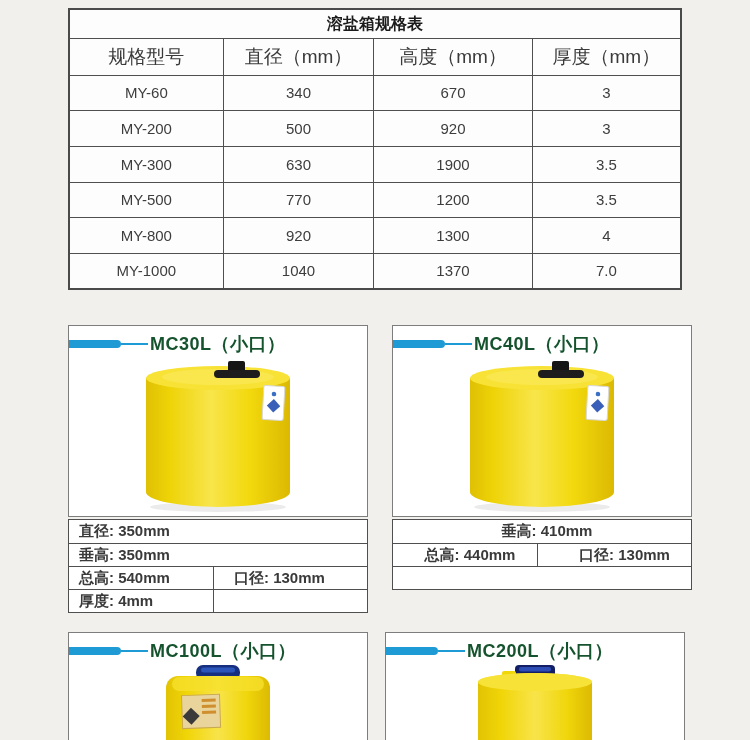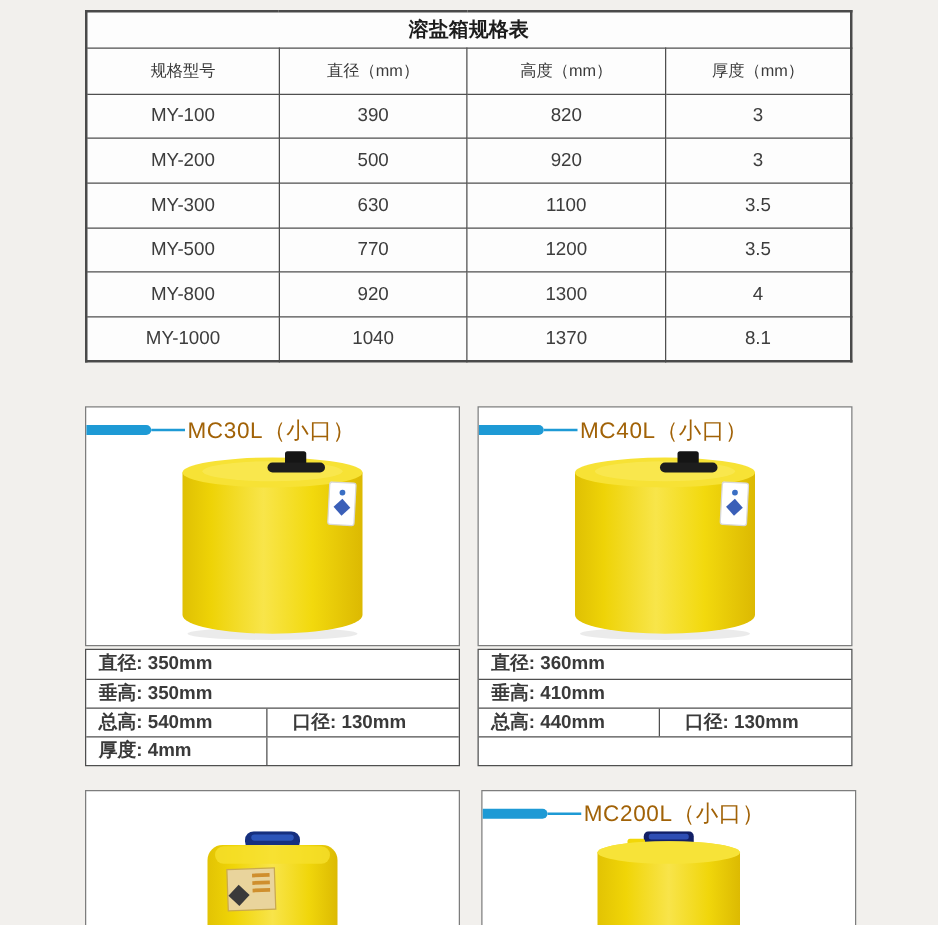--- a/index.html
+++ b/index.html
@@ -20,21 +20,21 @@
   .main-table td, .main-table th {
     border:1px solid #4f4f4f;
     text-align:center; vertical-align:middle;
     font-size:15px; font-weight:400; color:#3d3d3d;
     padding:0;
     margin-top:42px;
   }
   .main-table .title-cell {
     height:24px; font-size:16px; font-weight:700; color:#1c1c1c;
   }
-  .main-table .head-row th { height:29px; font-size:13px; color:#3a3a3a; }
+  .main-table .head-row th { height:29px; font-size:19px; color:#3a3a3a; }
   .main-table .data-row td { height:28.6px; }
   .main-table { border:2px solid #4a4a4a; }
 
   
   .card { position:absolute; width:300px; }
   .card-image {
     position:relative; width:300px; height:192px;
     background:#ffffff; border:1px solid #7d7d7d;
     overflow:hidden;
   }
@@ -43,40 +43,40 @@
     width:100%;
   }
   .title-bullet-bar {
     width:52px; height:8px; background:#1e9ad5; border-radius:0 4px 4px 0;
     flex:0 0 auto;
   }
   .title-bullet-line {
     width:27px; height:2px; background:#1e9ad5; flex:0 0 auto;
   }
   .card-title {
-    font-size:18px; font-weight:400; color:#a16207; line-height:1;
+    font-size:18px; font-weight:700; color:#14532d; line-height:1;
     margin-left:2px; letter-spacing:0.5px; white-space:nowrap;
   }
   .tank-wrap { position:absolute; left:0; top:32px; width:100%; text-align:center; }
   .tank-wrap svg { display:inline-block; }
 
   .card-specs { margin-top:2px; border:1px solid #4f4f4f; background:#ffffff; }
   .spec-row {
     height:23px; line-height:22px; display:flex;
     font-size:15px; font-weight:700; color:#3a3a3a;
   }
   .spec-row + .spec-row { border-top:1px solid #4f4f4f; }
   .spec-cell { padding-left:10px; flex:1 1 auto; }
   .spec-row.split .spec-cell-a {
     flex:0 0 145px; width:145px; border-right:1px solid #4f4f4f; padding-left:10px;
   }
   .spec-row.split .spec-cell-b { flex:1 1 auto; padding-left:20px; }
 
   .card-mc30l  { left:68px;  top:325px; }
-  .card-mc40l  { left:382px; top:325px; }
+  .card-mc40l  { left:392px; top:325px;text-align:center; }
   .card-mc100l { left:68px;  top:632px; }
   .card-mc200l { left:385px; top:632px; }
 </style>
 </head>
 <body>
 
 <div class="page">
 
   <table class="main-table">
     <colgroup>
@@ -89,54 +89,54 @@
       <tr>
         <td class="title-cell" colspan="4">溶盐箱规格表</td>
       </tr>
       <tr class="head-row">
         <th>规格型号</th>
         <th>直径（mm）</th>
         <th>高度（mm）</th>
         <th>厚度（mm）</th>
       </tr>
       <tr class="data-row">
-        <td>MY-100</td>
-        <td>390</td>
-        <td>820</td>
+        <td>MY-60</td>
+        <td>340</td>
+        <td>670</td>
         <td>3</td>
       </tr>
       <tr class="data-row">
         <td>MY-200</td>
         <td>500</td>
         <td>920</td>
         <td>3</td>
       </tr>
       <tr class="data-row">
         <td>MY-300</td>
         <td>630</td>
-        <td>1100</td>
+        <td>1900</td>
         <td>3.5</td>
       </tr>
       <tr class="data-row">
         <td>MY-500</td>
         <td>770</td>
         <td>1200</td>
         <td>3.5</td>
       </tr>
       <tr class="data-row">
         <td>MY-800</td>
         <td>920</td>
         <td>1300</td>
         <td>4</td>
       </tr>
       <tr class="data-row">
         <td>MY-1000</td>
         <td>1040</td>
         <td>1370</td>
-        <td>8.1</td>
+        <td>7.0</td>
       </tr>
     </tbody>
   </table>
 
   <div class="card card-mc30l">
     <div class="card-image">
       <div class="card-title-row">
         <span class="title-bullet-bar"></span>
         <span class="title-bullet-line"></span>
         <span class="card-title">MC30L（小口）</span>
@@ -211,37 +211,39 @@
           <g transform="rotate(3 135 45)">
             <rect x="125" y="28" width="21" height="34" rx="2" fill="#ffffff" stroke="#d8d8d8"></rect>
             <circle cx="135.5" cy="36" r="2.3" fill="#3a6fc4"></circle>
             <rect x="131" y="43" width="9.5" height="9.5" transform="rotate(45 135.7 47.7)" fill="#3a5fb8"></rect>
           </g>
         </svg>
       </div>
     </div>
     <div class="card-specs">
       <div class="spec-row">
-        <span class="spec-cell">直径: 360mm</span>
-      </div>
-      <div class="spec-row">
         <span class="spec-cell">垂高: 410mm</span>
       </div>
       <div class="spec-row split">
         <span class="spec-cell-a">总高: 440mm</span>
         <span class="spec-cell-b">口径: 130mm</span>
       </div>
       <div class="spec-row split">
         <span class="spec-cell-b"></span>
       </div>
     </div>
   </div>
 
   <div class="card card-mc100l">
     <div class="card-image">
+      <div class="card-title-row">
+        <span class="title-bullet-bar"></span>
+        <span class="title-bullet-line"></span>
+        <span class="card-title">MC100L（小口）</span>
+      </div>
       <div class="tank-wrap">
         <svg width="112" height="125" viewBox="0 0 112 125">
           <defs>
             <linearGradient id="yg3" x1="0" y1="0" x2="1" y2="0">
               <stop offset="0" stop-color="#e2c304"></stop>
                 <stop offset="0.2" stop-color="#f0d507"></stop>
               <stop offset="0.5" stop-color="#f8e44a"></stop>
                 <stop offset="0.78" stop-color="#f0d60b"></stop>
               <stop offset="1" stop-color="#dcba02"></stop>
             </linearGradient>

